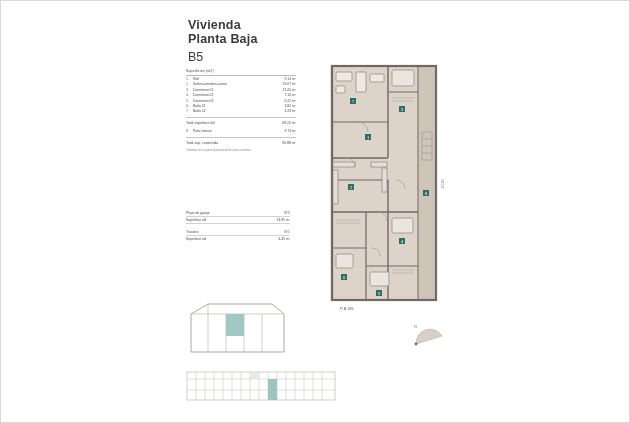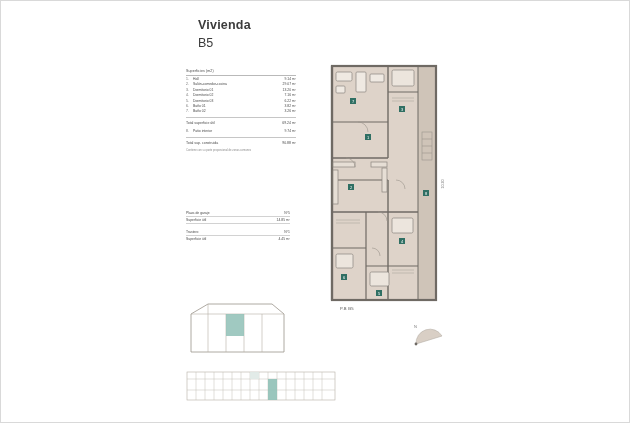--- a/index.html
+++ b/index.html
@@ -24,21 +24,21 @@
     position: absolute;
     left: 0; top: 0;
     width: 630px; height: 423px;
     border: 1px solid #d9d9d9;
     box-sizing: border-box;
     pointer-events: none;
   }
   
   #title-block {
     position: absolute;
-    left: 198px;
+    left: 188px;
     top: 18px;
     width: 160px;
   }
   #title-block .t-line {
     font-size: 12.5px;
     font-weight: bold;
     color: #3c3c3c;
     line-height: 14px;
     letter-spacing: 0.2px;
   }
@@ -167,20 +167,21 @@
 </style>
 </head>
 <body>
 
 <div id="page">
 
   <div class="sheet-border"></div>
 
   <div id="title-block">
     <div class="t-line">Vivienda</div>
+    <div class="t-line">Planta Baja</div>
     <div class="t-code">B5</div>
   </div>
 
   <div id="schedule">
     <div class="sch-header">Superficies (m2)</div>
     <div class="sch-rows">
       <div class="sch-row">
         <span class="num">1.</span>
         <span class="nm">Hall</span>
         <span class="ar">9.14  m²</span>

